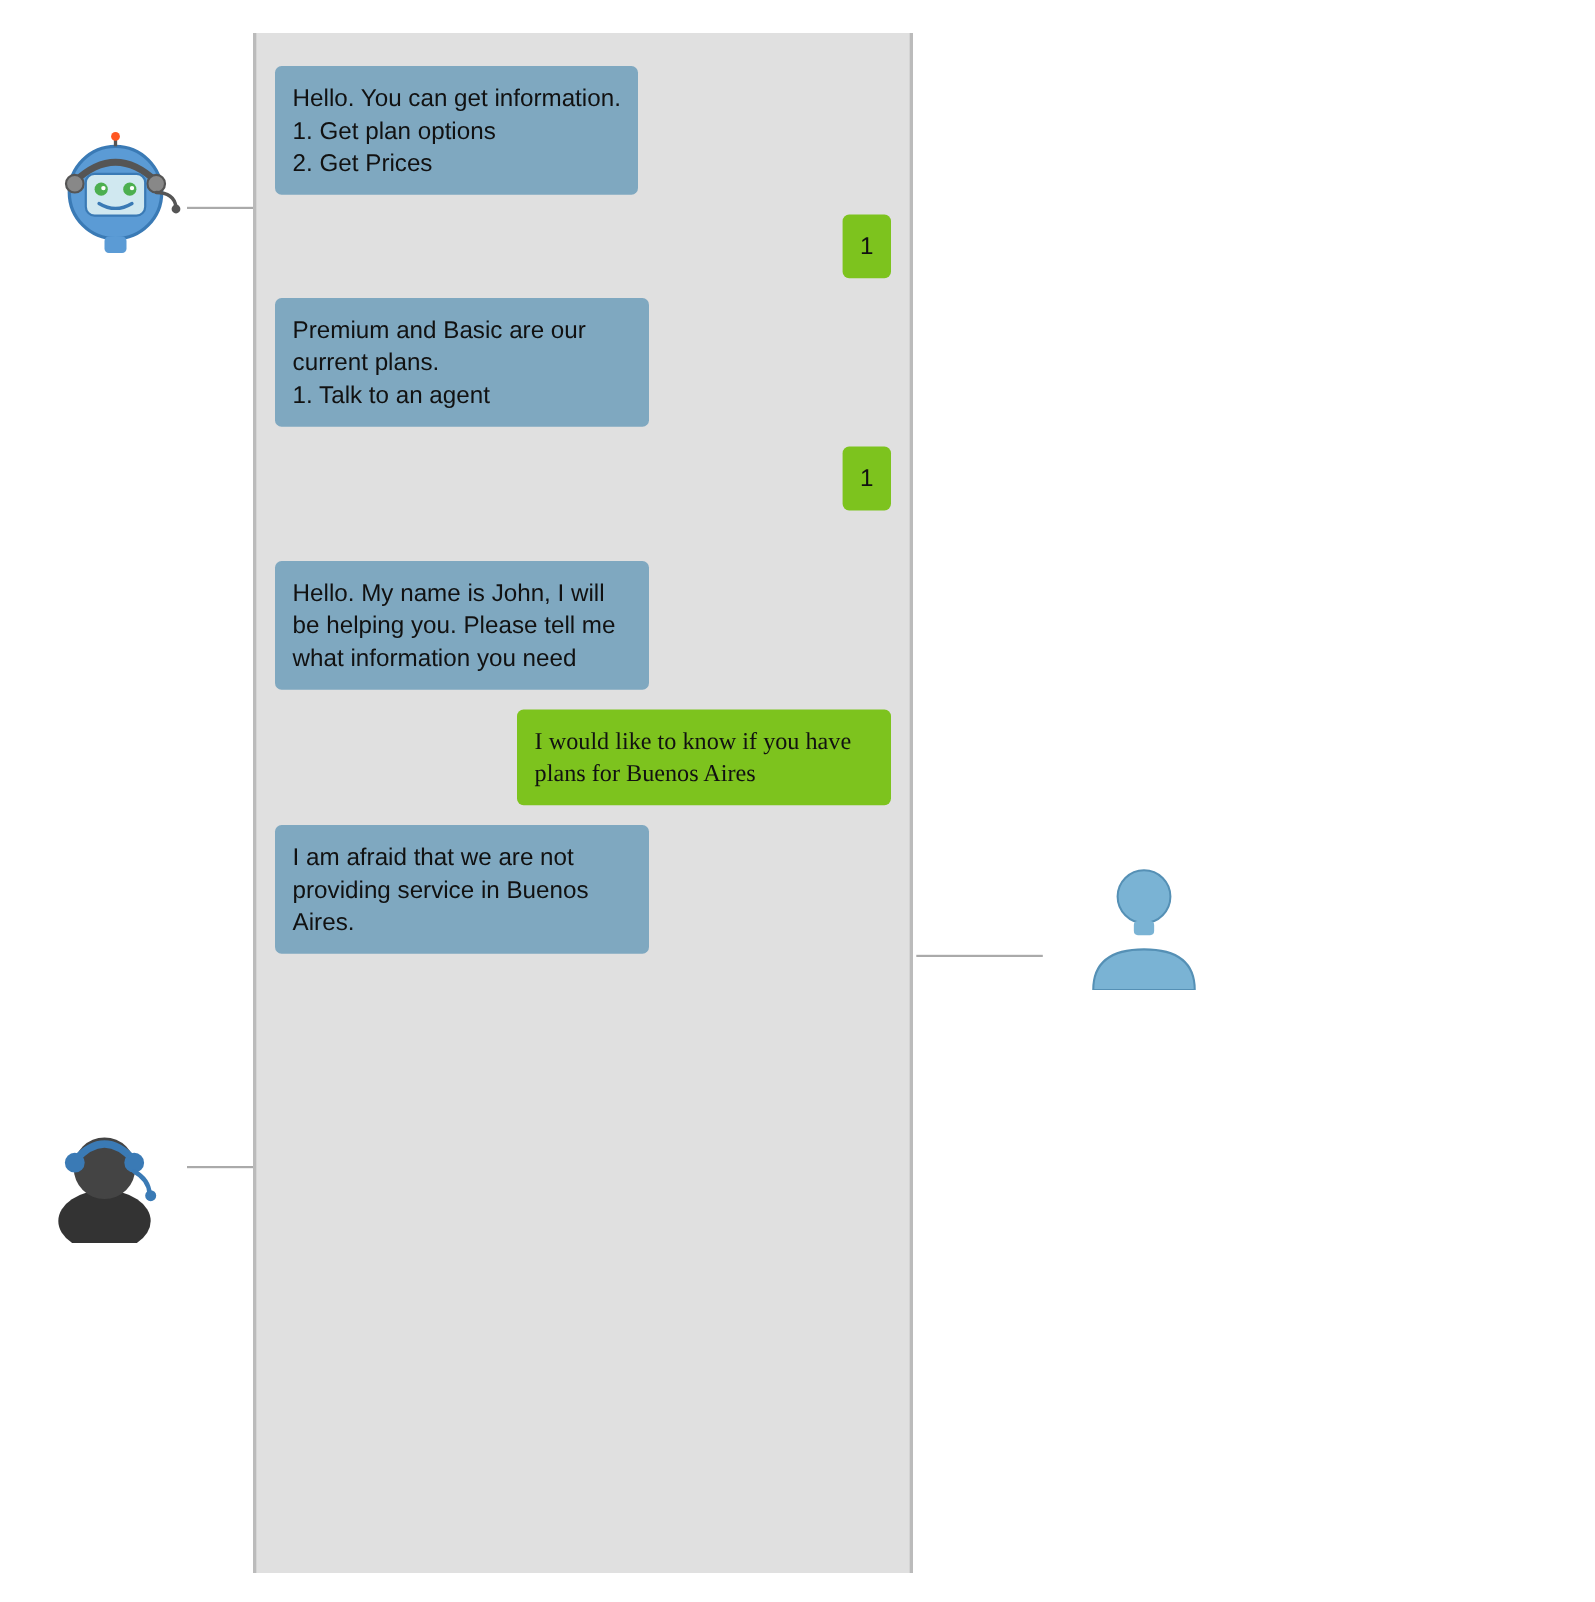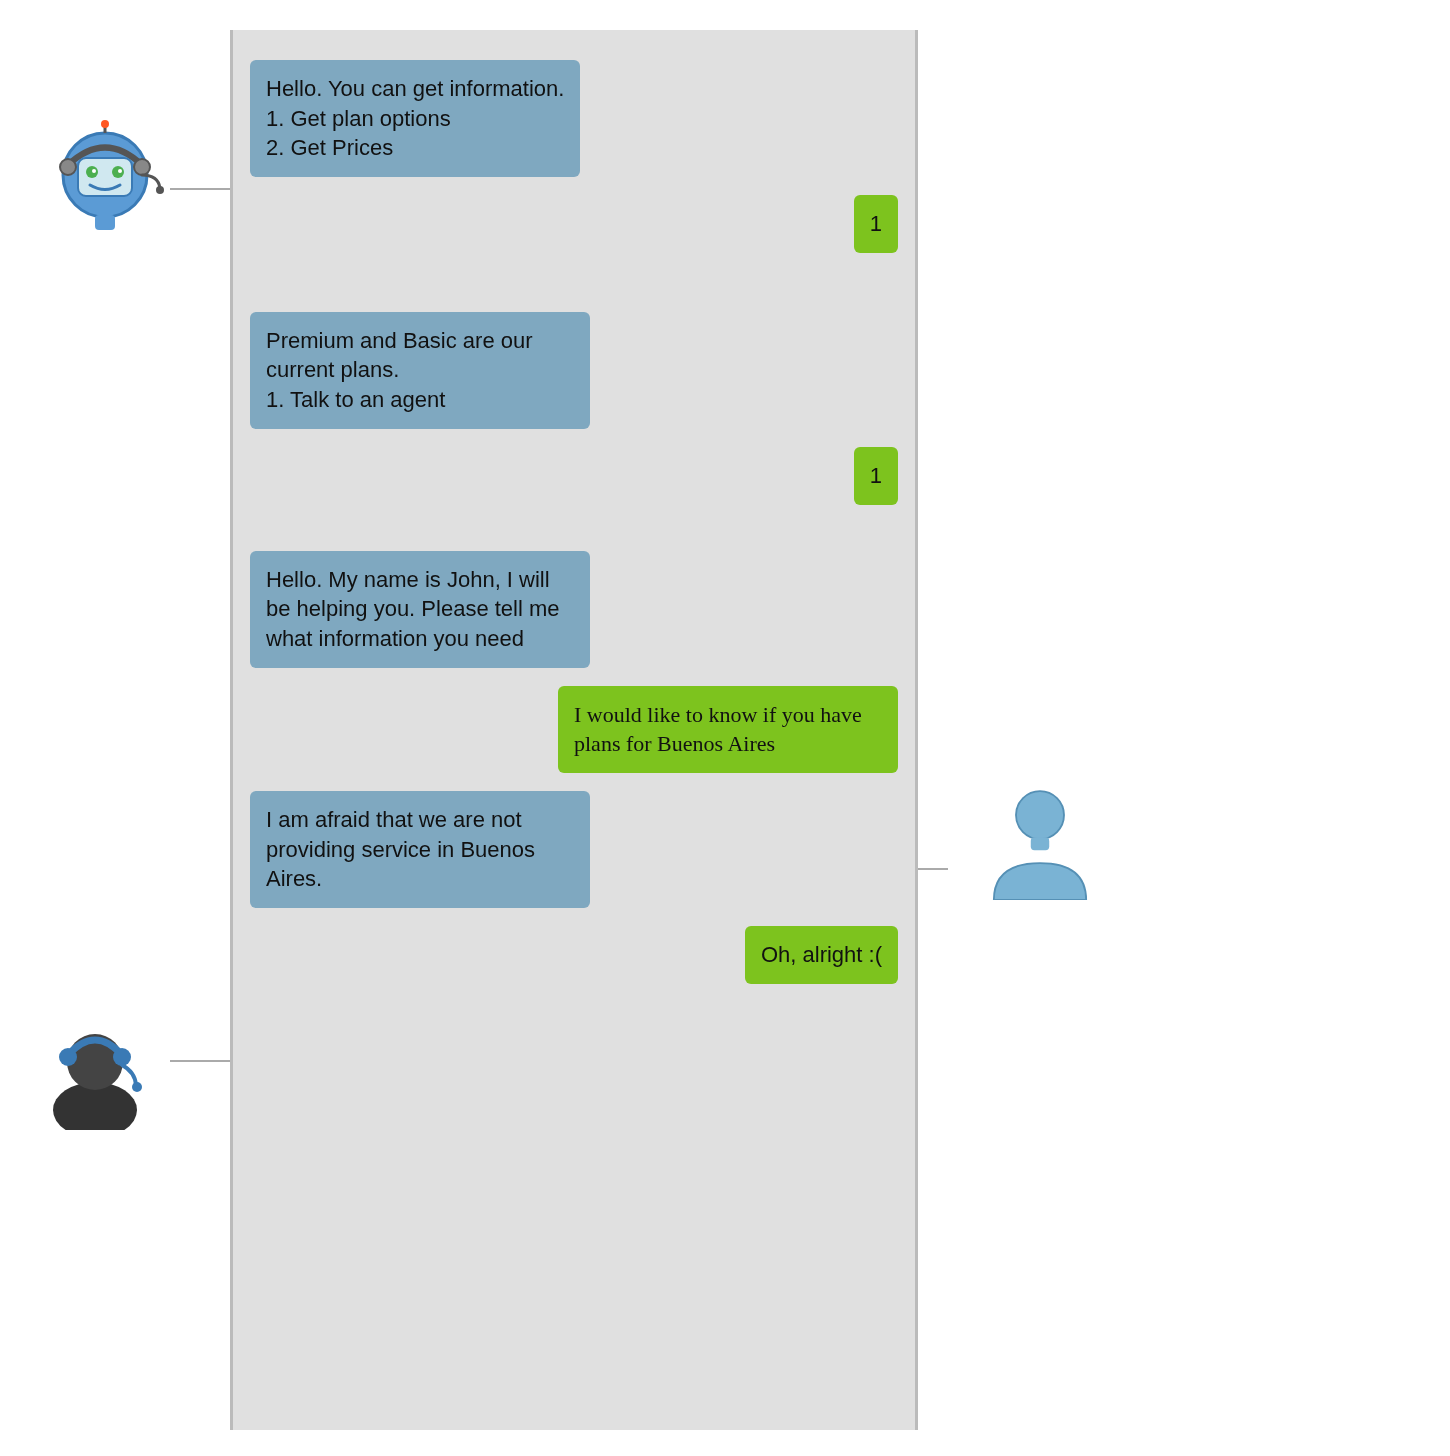--- a/index.html
+++ b/index.html
@@ -10,21 +10,21 @@
       width: 1450px;
       min-height: 1456px;
       position: relative;
       overflow-x: hidden;
     }
 
     .chat-container {
       position: absolute;
       left: 230px;
       top: 30px;
-      width: 688px;
+      width: 600px;
       min-height: 1400px;
       background: #e0e0e0;
       padding: 30px 20px;
       display: flex;
       flex-direction: column;
       gap: 18px;
     }
 
     
     .chat-container::before {
@@ -204,27 +204,26 @@
 <div class="connector-right-user"></div>
 
 <div class="chat-container">
 
   <div class="bot-bubble" style="white-space: pre-line;">Hello. You can get information.
 1. Get plan options
 2. Get Prices</div>
 
   <div class="user-bubble">1</div>
 
-  <div class="bot-bubble" style="white-space: pre-line; margin-top: 41px;">Premium and Basic are our current plans.
+  <div class="bot-bubble" style="white-space: pre-line;">Premium and Basic are our current plans.
 1. Talk to an agent</div>
 
   <div class="user-bubble">1</div>
 
   <div class="bot-bubble" style="white-space: pre-line; margin-top: 28px;">Hello. My name is John, I will be helping you. Please tell me what information you need</div>
 
   <div class="user-bubble" style="white-space: pre-line; font-family: Liberation Serif, serif;">I would like to know if you have plans for Buenos Aires</div>
 
   <div class="bot-bubble" style="white-space: pre-line;">I am afraid that we are not providing service in Buenos Aires.</div>
 
-  <div class="user-bubble">Oh, alright :(</div>
 
 
 </div>
 
 </body></html>

